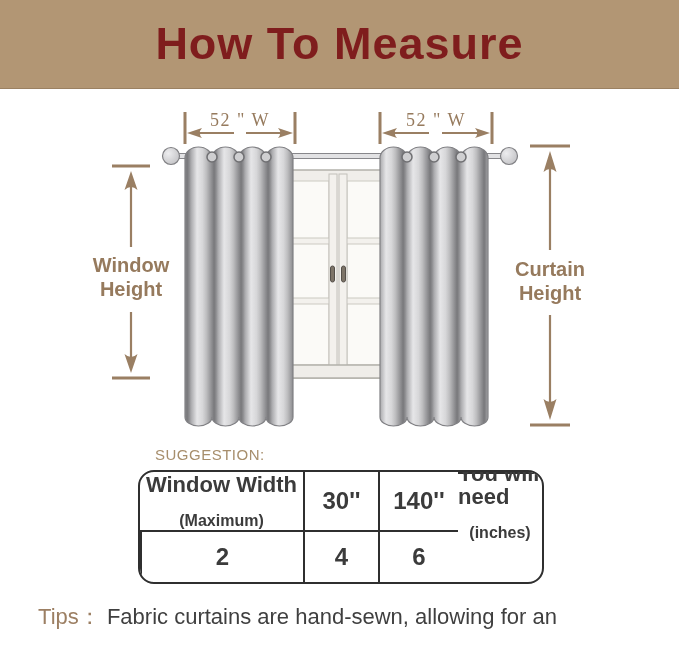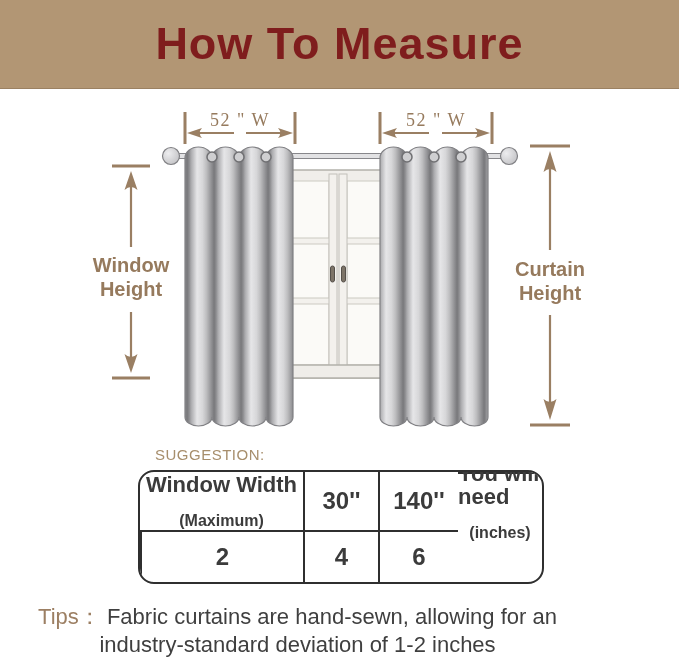--- a/index.html
+++ b/index.html
@@ -186,14 +186,13 @@
   <div class="cell">
     <span class="cv">4</span>
   </div>
   <div class="cell">
     <span class="cv">6</span>
   </div>
 </div>
 
 <div class="tips">
   <div><span class="accent">Tips：</span> <span>Fabric curtains are hand-sewn, allowing for an</span></div>
-  <div>industry-standard deviation of 1-2 inches</div>
 </div>
 
 </body></html>

